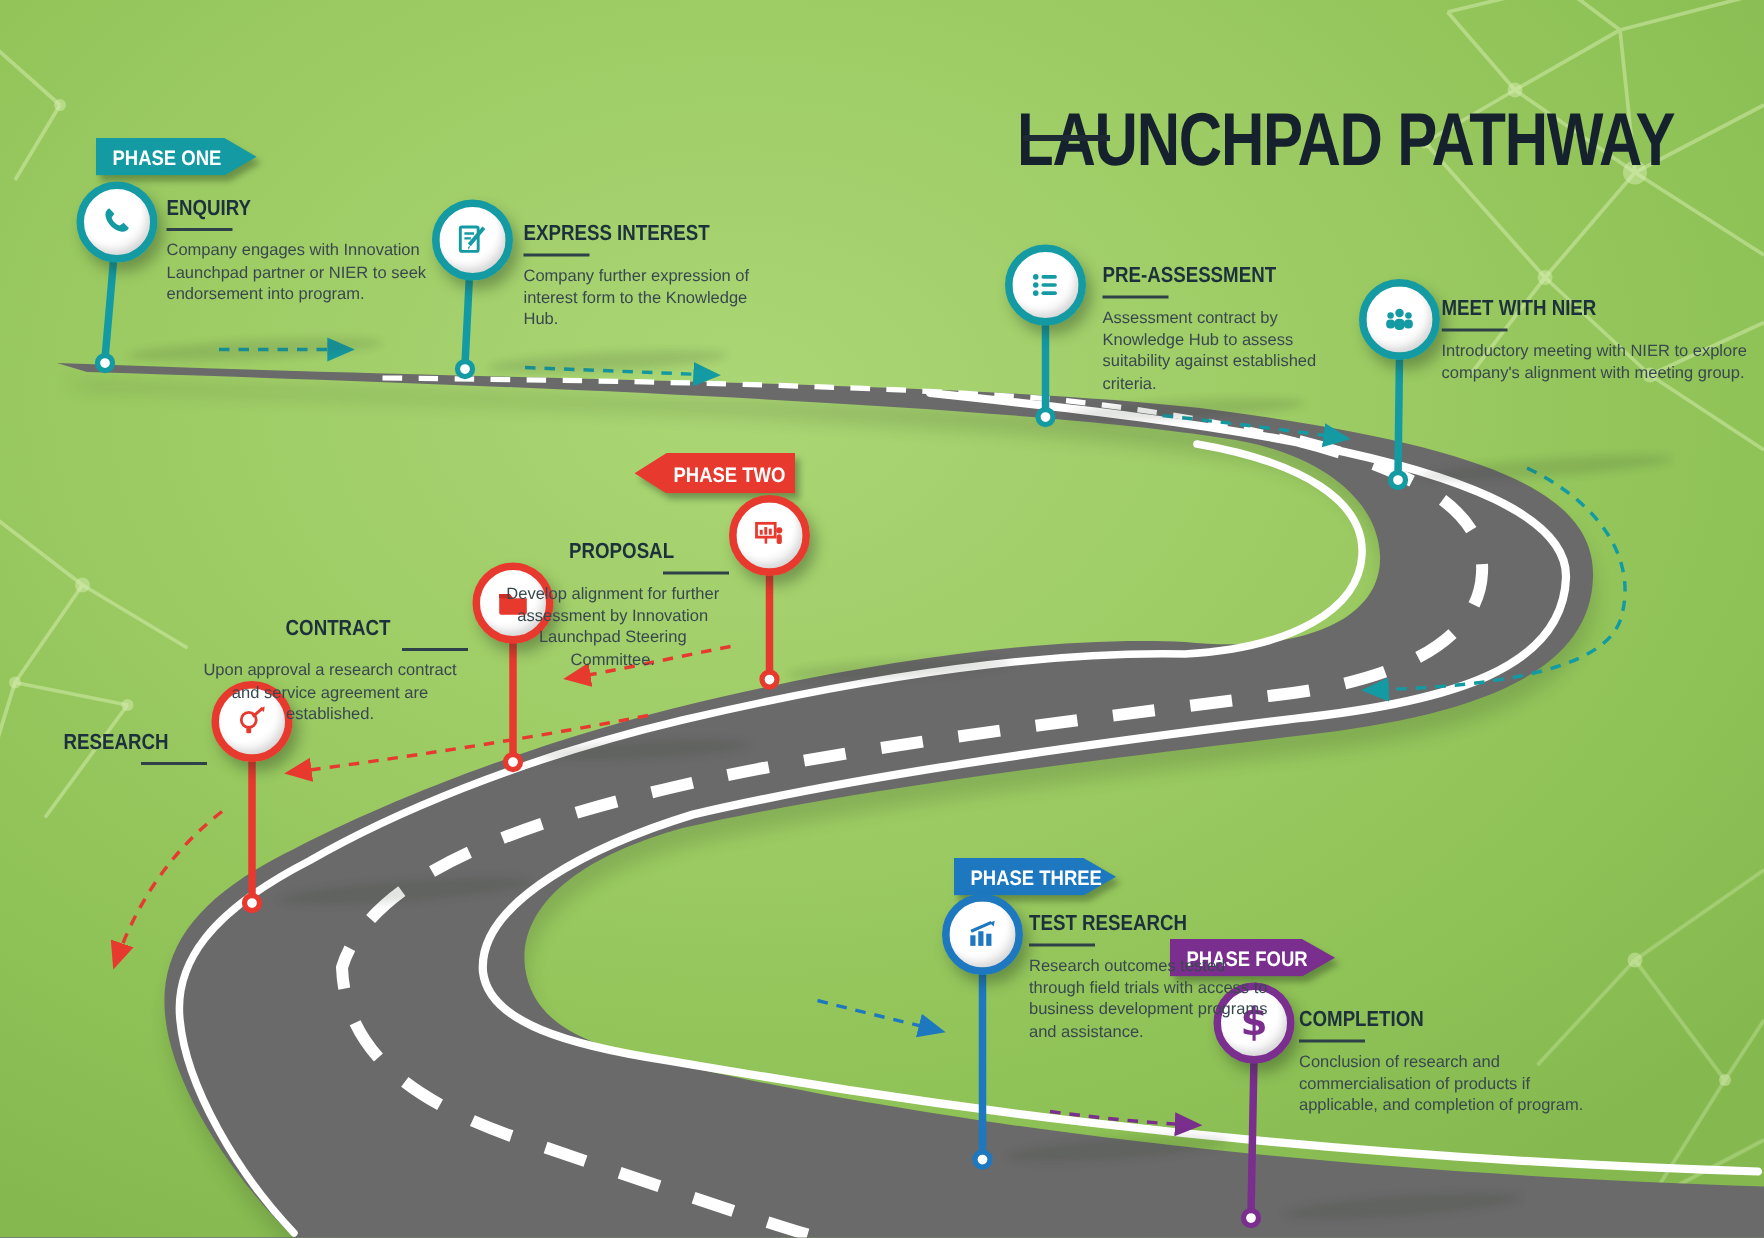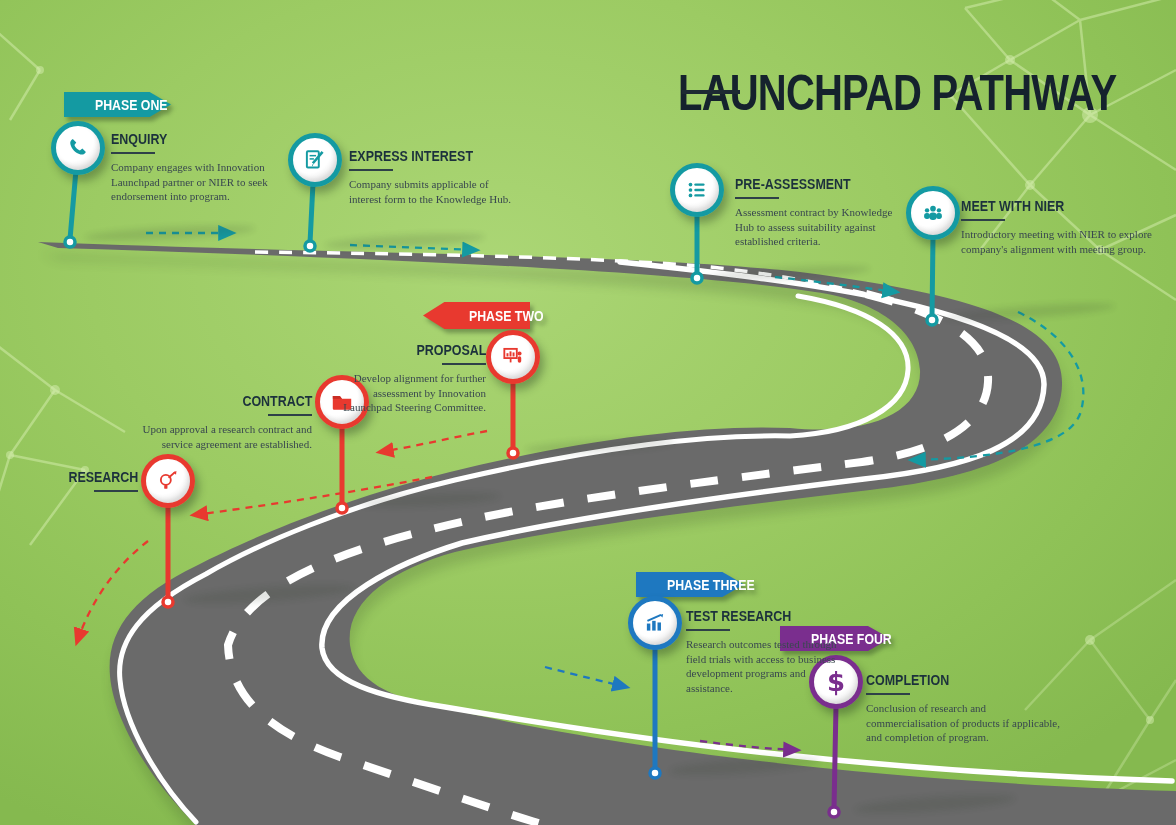--- a/index.html
+++ b/index.html
@@ -14,46 +14,45 @@
   .big-title{
     position:absolute;left:678px;top:30px;
     font-size:50px;font-weight:700;letter-spacing:-1px;color:#15222d;
     transform:scaleX(.80);transform-origin:left center;white-space:nowrap;
   }
   .title-underline{position:absolute;left:682px;top:90px;width:58px;height:4px;background:#1d2a33;}
   
   .banner{
     position:absolute;height:25px;display:flex;align-items:center;
     filter:drop-shadow(3px 4px 2px rgba(20,40,20,.35));
-    padding-left:20px;
   }
   .banner .shape{
     position:absolute;inset:0;
   }
   .banner.right .shape{clip-path:polygon(0 0, 80% 0, 100% 50%, 80% 100%, 0 100%);}
   .banner.left  .shape{clip-path:polygon(20% 0, 100% 0, 100% 100%, 20% 100%, 0 50%);}
   .banner span{
     position:relative;z-index:1;color:#fff;font-weight:700;font-size:14px;
     transform:scaleX(.88);transform-origin:left center;white-space:nowrap;
   }
   .banner.right span{margin-left:11px;}
   .banner.left span{margin-left:26px;}
   .teal-bg{background:#149aa2;} .red-bg{background:#e8392f;}
   .blue-bg{background:#1e78c0;} .purple-bg{background:#7a2e8e;}
   
   .mblock{position:absolute;}
-  .mblock.r{text-align:right;}
+  .mblock.r{text-align:center;margin-top:18px;}
   .m-title{
     display:inline-block;font-weight:700;font-size:14.5px;color:#1c313c;
     transform:scaleX(.86);transform-origin:left center;white-space:nowrap;letter-spacing:0;
   }
   .mblock.r .m-title{transform-origin:right center;}
   .m-rule{width:44px;height:2px;background:#2e4048;margin:4px 0 6px 0;}
   .mblock.r .m-rule{margin-left:auto;}
-  .m-desc{font-size:11px;line-height:1.33;color:#39484f;font-family:Liberation Serif, serif;}
+  .m-desc{font-size:11px;line-height:1.33;color:#39484f;}
   
   .pin{
     position:absolute;width:54px;height:54px;border-radius:50%;
     background:radial-gradient(circle at 36% 30%, #ffffff 52%, #e9e9e9 78%, #d5d5d5 100%);
     display:flex;align-items:center;justify-content:center;
     box-shadow:4px 6px 9px rgba(25,45,25,.35), inset -2px -3px 4px rgba(0,0,0,.08);
   }
   .pin.teal{border:5px solid #149aa2;} .pin.red{border:5px solid #e8392f;}
   .pin.blue{border:5px solid #1e78c0;} .pin.purple{border:5px solid #7a2e8e;}
   .dollar{font-size:26px;font-weight:700;color:#7a2e8e;font-family:"DejaVu Sans",sans-serif;}
@@ -285,21 +284,21 @@
   </div>
 
   <div class="mblock" style="left:111px;top:130px;width:192px">
     <div class="m-title">ENQUIRY</div>
     <div class="m-rule"></div>
     <div class="m-desc">Company engages with Innovation Launchpad partner or NIER to seek endorsement into program.</div>
   </div>
   <div class="mblock" style="left:349px;top:147px;width:170px">
     <div class="m-title">EXPRESS INTEREST</div>
     <div class="m-rule"></div>
-    <div class="m-desc">Company submits applicable of interest form to the Knowledge Hub.</div>
+    <div class="m-desc">Company further expression of interest form to the Knowledge Hub.</div>
   </div>
   <div class="mblock" style="left:735px;top:175px;width:172px">
     <div class="m-title">PRE-ASSESSMENT</div>
     <div class="m-rule"></div>
     <div class="m-desc">Assessment contract by Knowledge Hub to assess suitability against established criteria.</div>
   </div>
   <div class="mblock" style="left:961px;top:197px;width:205px">
     <div class="m-title">MEET WITH NIER</div>
     <div class="m-rule"></div>
     <div class="m-desc">Introductory meeting with NIER to explore company's alignment with meeting group.</div>

